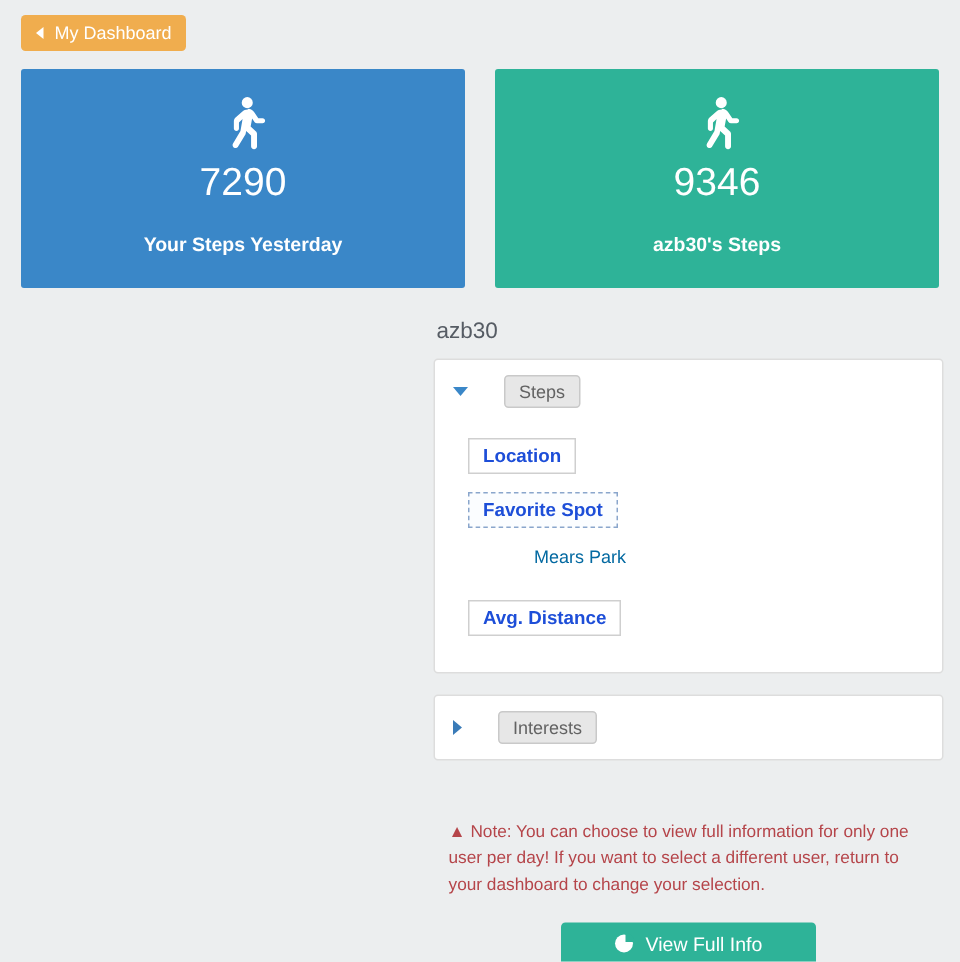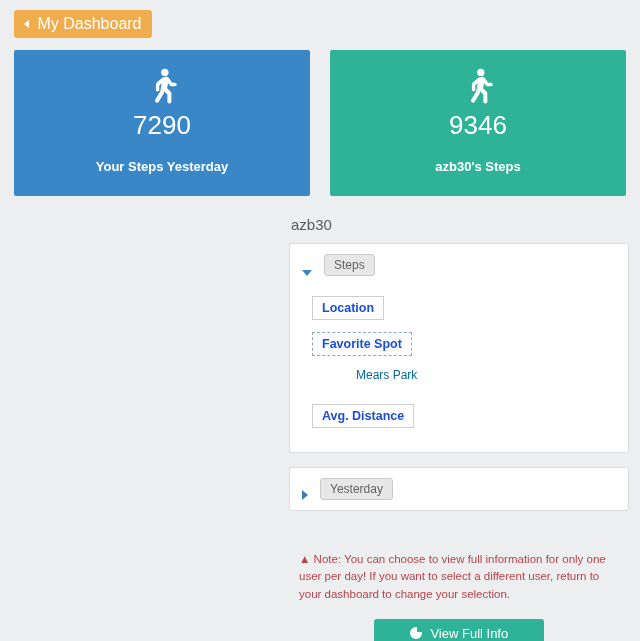--- a/index.html
+++ b/index.html
@@ -1,33 +1,33 @@
 <!DOCTYPE html>
 <html><head>
 <meta charset="utf-8">
 <style>
 *{box-sizing:border-box;margin:0;padding:0}
 body{font-family:"Helvetica Neue",Helvetica,Arial,sans-serif;background:#eceeef;color:#333;font-size:14px;width:640px;height:641px;overflow:hidden}
 .page{padding:10px 14px}
-.btn{display:inline-block;padding:5px 10px;border-radius:3px;font-size:16px;color:#fff;cursor:pointer;border:none;font-family:inherit}
+.btn{display:inline-block;padding:5px 10px;border-radius:3px;font-size:12px;color:#fff;cursor:pointer;border:none;font-family:inherit}
 .btn-orange{background:#f0ad4e}
 .btn-teal{background:#2eb398;padding:7px 36px;font-size:13px}
 .btn .ico{margin-right:4px}
 .chev-left{display:inline-block;width:0;height:0;border-top:4px solid transparent;border-bottom:4px solid transparent;border-right:5px solid #fff;vertical-align:middle;position:relative;top:-1px}
 .cards{display:flex;gap:20px;margin-top:12px}
 .card{flex:1;border-radius:2px;color:#fff;text-align:center;padding:18px 20px 22px}
 .card-blue{background:#3a87c8}
 .card-green{background:#2eb398}
 .walker{display:block;margin:0 auto 2px}
 .card .num{font-size:26px;font-weight:400}
 .card .lbl{font-size:13px;font-weight:600;margin-top:18px}
 .lower{margin-left:275px;margin-top:20px;width:340px}
 .uname{color:#565c64;font-size:15px;margin-bottom:10px;padding-left:2px}
 .panel{background:#fff;border:1px solid #ddd;border-radius:3px;margin-bottom:14px}
-.panel-head{padding:10px 12px;display:flex;align-items:flex-end;gap:12px;cursor:pointer}
+.panel-head{padding:10px 12px;display:flex;align-items:center;gap:24px;cursor:pointer}
 .arrow{width:0;height:0;display:inline-block}
 .arrow-down{border-left:5px solid transparent;border-right:5px solid transparent;border-top:6px solid #3a87c8}
 .arrow-right{border-top:5px solid transparent;border-bottom:5px solid transparent;border-left:6px solid #3a7bb8}
 .chip{background:#e7e7e7;border:1px solid #c9c9c9;border-radius:3px;padding:3px 9px;font-size:12px;color:#636363}
 .panel-body{padding:4px 22px 18px}
 .link-btn{display:inline-block;border:1px solid #cfcfcf;border-radius:0;padding:4px 9px;color:#1d4ed8;font-weight:600;font-size:12.5px;background:#fff;margin:6px 0;cursor:pointer}
 .link-btn.sel{border:1px dashed #8aa6cc;background:#fbfdff}
 .subval{font-size:12px;color:#0369a1;margin:6px 0 16px 44px}
 .note{color:#b5454a;font-size:11.5px;line-height:1.5;margin:40px 0 16px;padding:0 10px}
 .warn-tri{color:#b5454a}
@@ -75,21 +75,21 @@
         <div><span class="link-btn">Location</span></div>
         <div><span class="link-btn sel">Favorite Spot</span></div>
         <div class="subval">Mears Park</div>
         <div><span class="link-btn">Avg. Distance</span></div>
       </div>
     </div>
 
     <div class="panel">
       <div class="panel-head">
         <span class="arrow arrow-right"></span>
-        <span class="chip">Yesterday</span>
+        <span class="chip">Interests</span>
       </div>
     </div>
 
     <div class="note">
       <span class="warn-tri">▲</span>
       <span>Note: You can choose to view full information for only one user per day! If you want to select a different user, return to your dashboard to change your selection.</span>
     </div>
 
     <div class="center">
       <button class="btn btn-teal">

